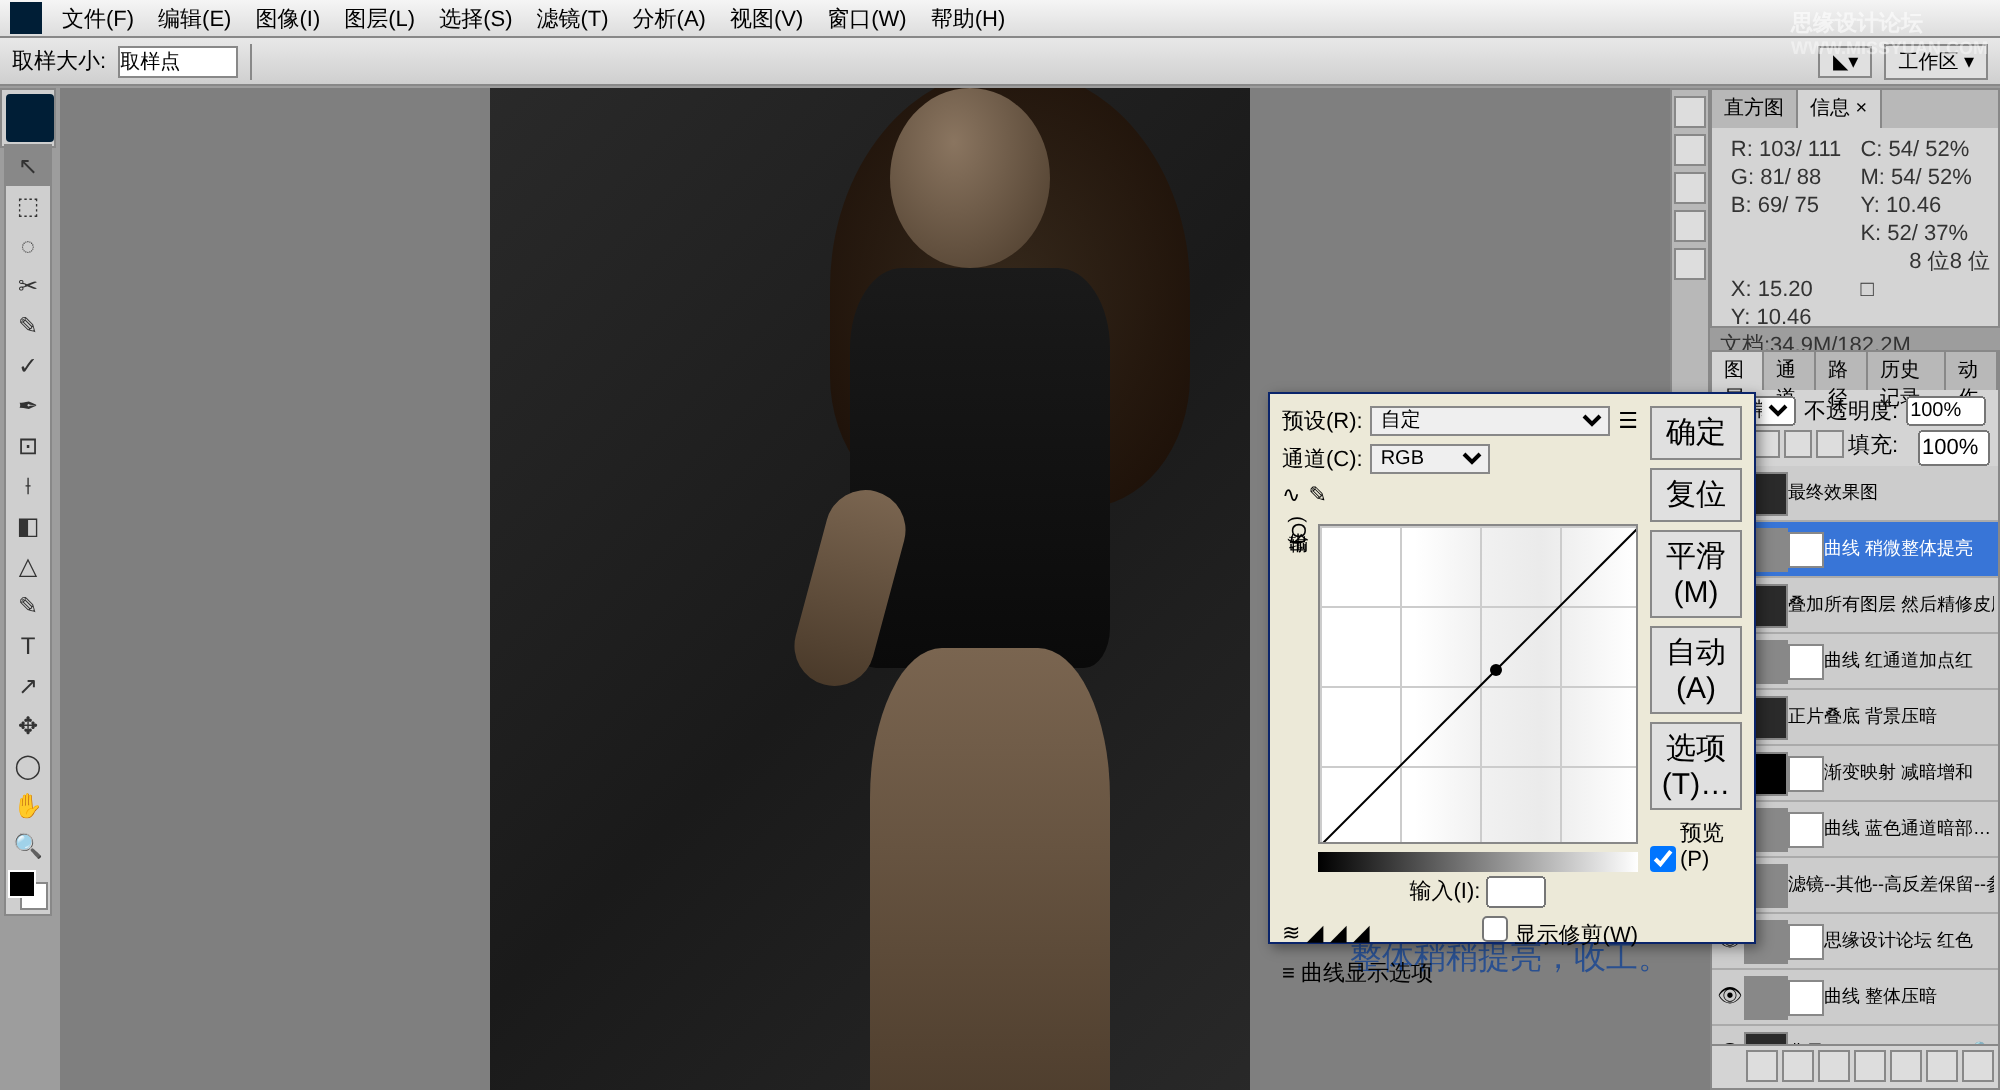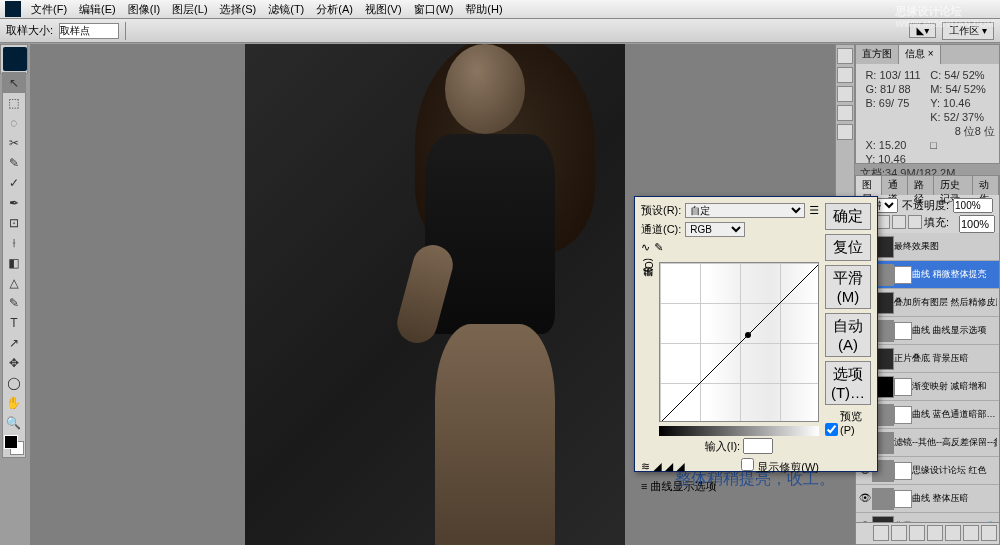--- a/index.html
+++ b/index.html
@@ -212,21 +212,21 @@
       </div>
       <div class="layer">
         <span class="eye">👁</span>
         <span class="thumb" style="background:#2a2a2a"></span>
         <span class="name">叠加所有图层 然后精修皮肤质感</span>
       </div>
       <div class="layer">
         <span class="eye">👁</span>
         <span class="thumb" style="background:#888"></span>
         <span class="mask"></span>
-        <span class="name">曲线 曲线显示选项</span>
+        <span class="name">曲线 红通道加点红</span>
       </div>
       <div class="layer">
         <span class="eye">👁</span>
         <span class="thumb" style="background:#2a2a2a"></span>
         <span class="name">正片叠底 背景压暗</span>
       </div>
       <div class="layer">
         <span class="eye">👁</span>
         <span class="thumb" style="background:#000"></span>
         <span class="mask"></span>

